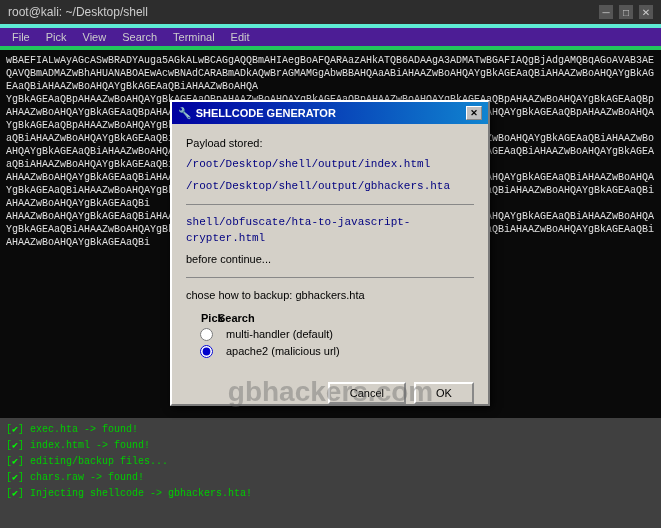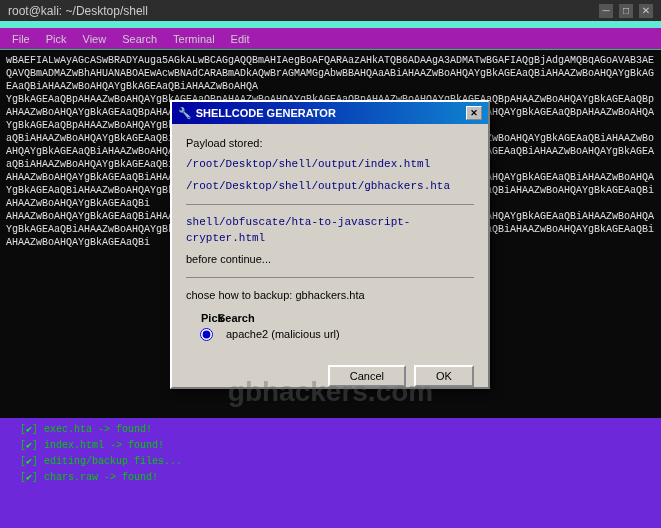--- a/index.html
+++ b/index.html
@@ -13,21 +13,21 @@
     }
 
     
     .title-bar {
       background: #2d2d2d;
       height: 28px;
       display: flex;
       align-items: center;
       justify-content: space-between;
       padding: 0 8px;
-      border-bottom: 7px solid #5eead4;
+      border-bottom: 4px solid #5eead4;
     }
     .title-bar-text {
       color: #ccc;
       font-size: 12px;
       font-family: sans-serif;
     }
     .title-bar-controls {
       display: flex;
       gap: 6px;
     }
@@ -40,26 +40,26 @@
       font-size: 10px;
       cursor: pointer;
       display: flex;
       align-items: center;
       justify-content: center;
       font-family: sans-serif;
     }
 
     
     .menu-bar {
-      background: #a21caf;
+      background: #4c1d95;
       height: 22px;
       display: flex;
       align-items: center;
       padding: 0 4px;
-      border-bottom: 1px solid #22c55e;
+      border-bottom: 4px solid #22c55e;
     }
     .menu-item {
       color: #ccc;
       font-size: 11px;
       font-family: sans-serif;
       padding: 2px 8px;
       cursor: pointer;
     }
 
     
@@ -79,22 +79,22 @@
       white-space: pre-wrap;
       word-break: break-all;
     }
 
     
     .terminal-bottom {
       position: absolute;
       bottom: 0;
       left: 0;
       right: 0;
-      background: #6d28d9;
-      padding: 4px 20px;
+      background: #404040;
+      padding: 4px 6px;
       height: 110px;
     }
     .terminal-line {
       color: #00cc00;
       font-size: 10px;
       font-family: 'Courier New', monospace;
       line-height: 1.6;
     }
     .bracket {
       color: #00cc00;
@@ -280,20 +280,23 @@
     </div>
     <div class="terminal-line">
       <span class="bracket">[</span><span style="color:#00ff00">✔</span><span class="bracket">]</span><span> index.html -&gt; found!</span>
     </div>
     <div class="terminal-line">
       <span class="bracket">[</span><span style="color:#00ff00">✔</span><span class="bracket">]</span><span> editing/backup files...</span>
     </div>
     <div class="terminal-line">
       <span class="bracket">[</span><span style="color:#00ff00">✔</span><span class="bracket">]</span><span> chars.raw -&gt; found!</span>
     </div>
+    <div class="terminal-line">
+      <span class="bracket">[</span><span style="color:#00ff00">✔</span><span class="bracket">]</span><span> Injecting shellcode -&gt; gbhackers.hta!</span>
+    </div>
   </div>
 
   <div class="dialog">
 
     <div class="dialog-title">
       <div class="dialog-title-text">
         <span>🔧</span>
         <span>SHELLCODE GENERATOR</span>
       </div>
       <button class="dialog-close-btn">✕</button>
@@ -310,20 +313,26 @@
       <p>before continue...</p>
 
       <hr class="separator">
 
       <p>chose how to backup: gbhackers.hta</p>
 
       <div class="radio-section">
         <div class="radio-header">
           <div class="radio-col-pick">Pick</div>
           <div class="radio-col-option">Search</div>
+        </div>
+        <div class="radio-row">
+          <div class="radio-pick">
+            <input type="radio" class="radio-input" name="delivery" style="">
+          </div>
+          <label class="radio-label">multi-handler (default)</label>
         </div>
         <div class="radio-row">
           <div class="radio-pick">
             <input type="radio" class="radio-input" name="delivery" checked="" style="">
           </div>
           <label class="radio-label">apache2 (malicious url)</label>
         </div>
       </div>
     </div>
 

